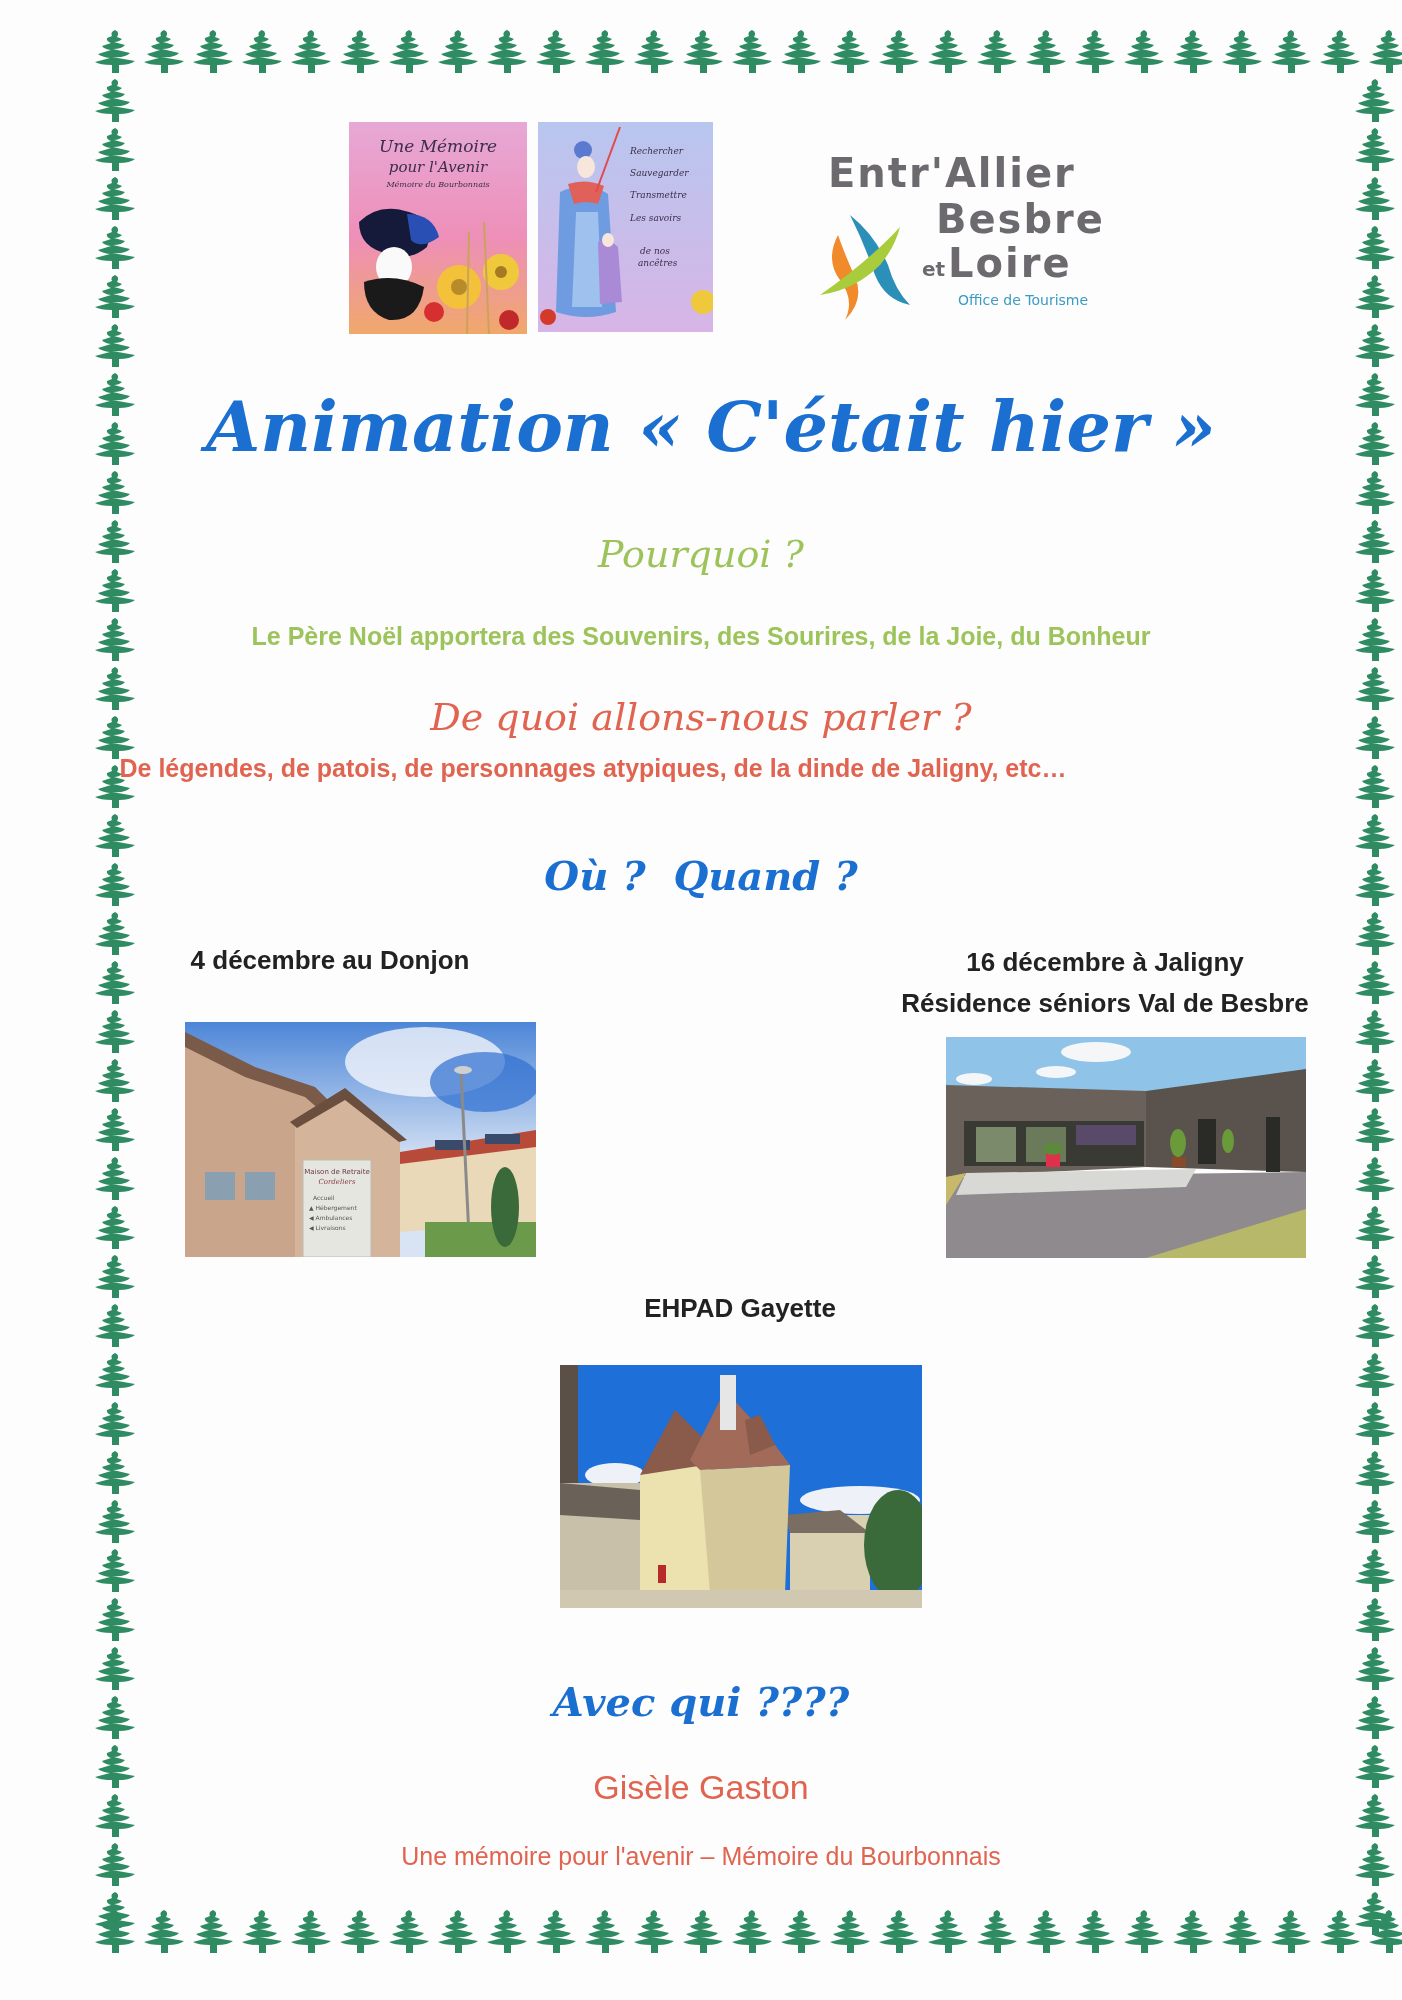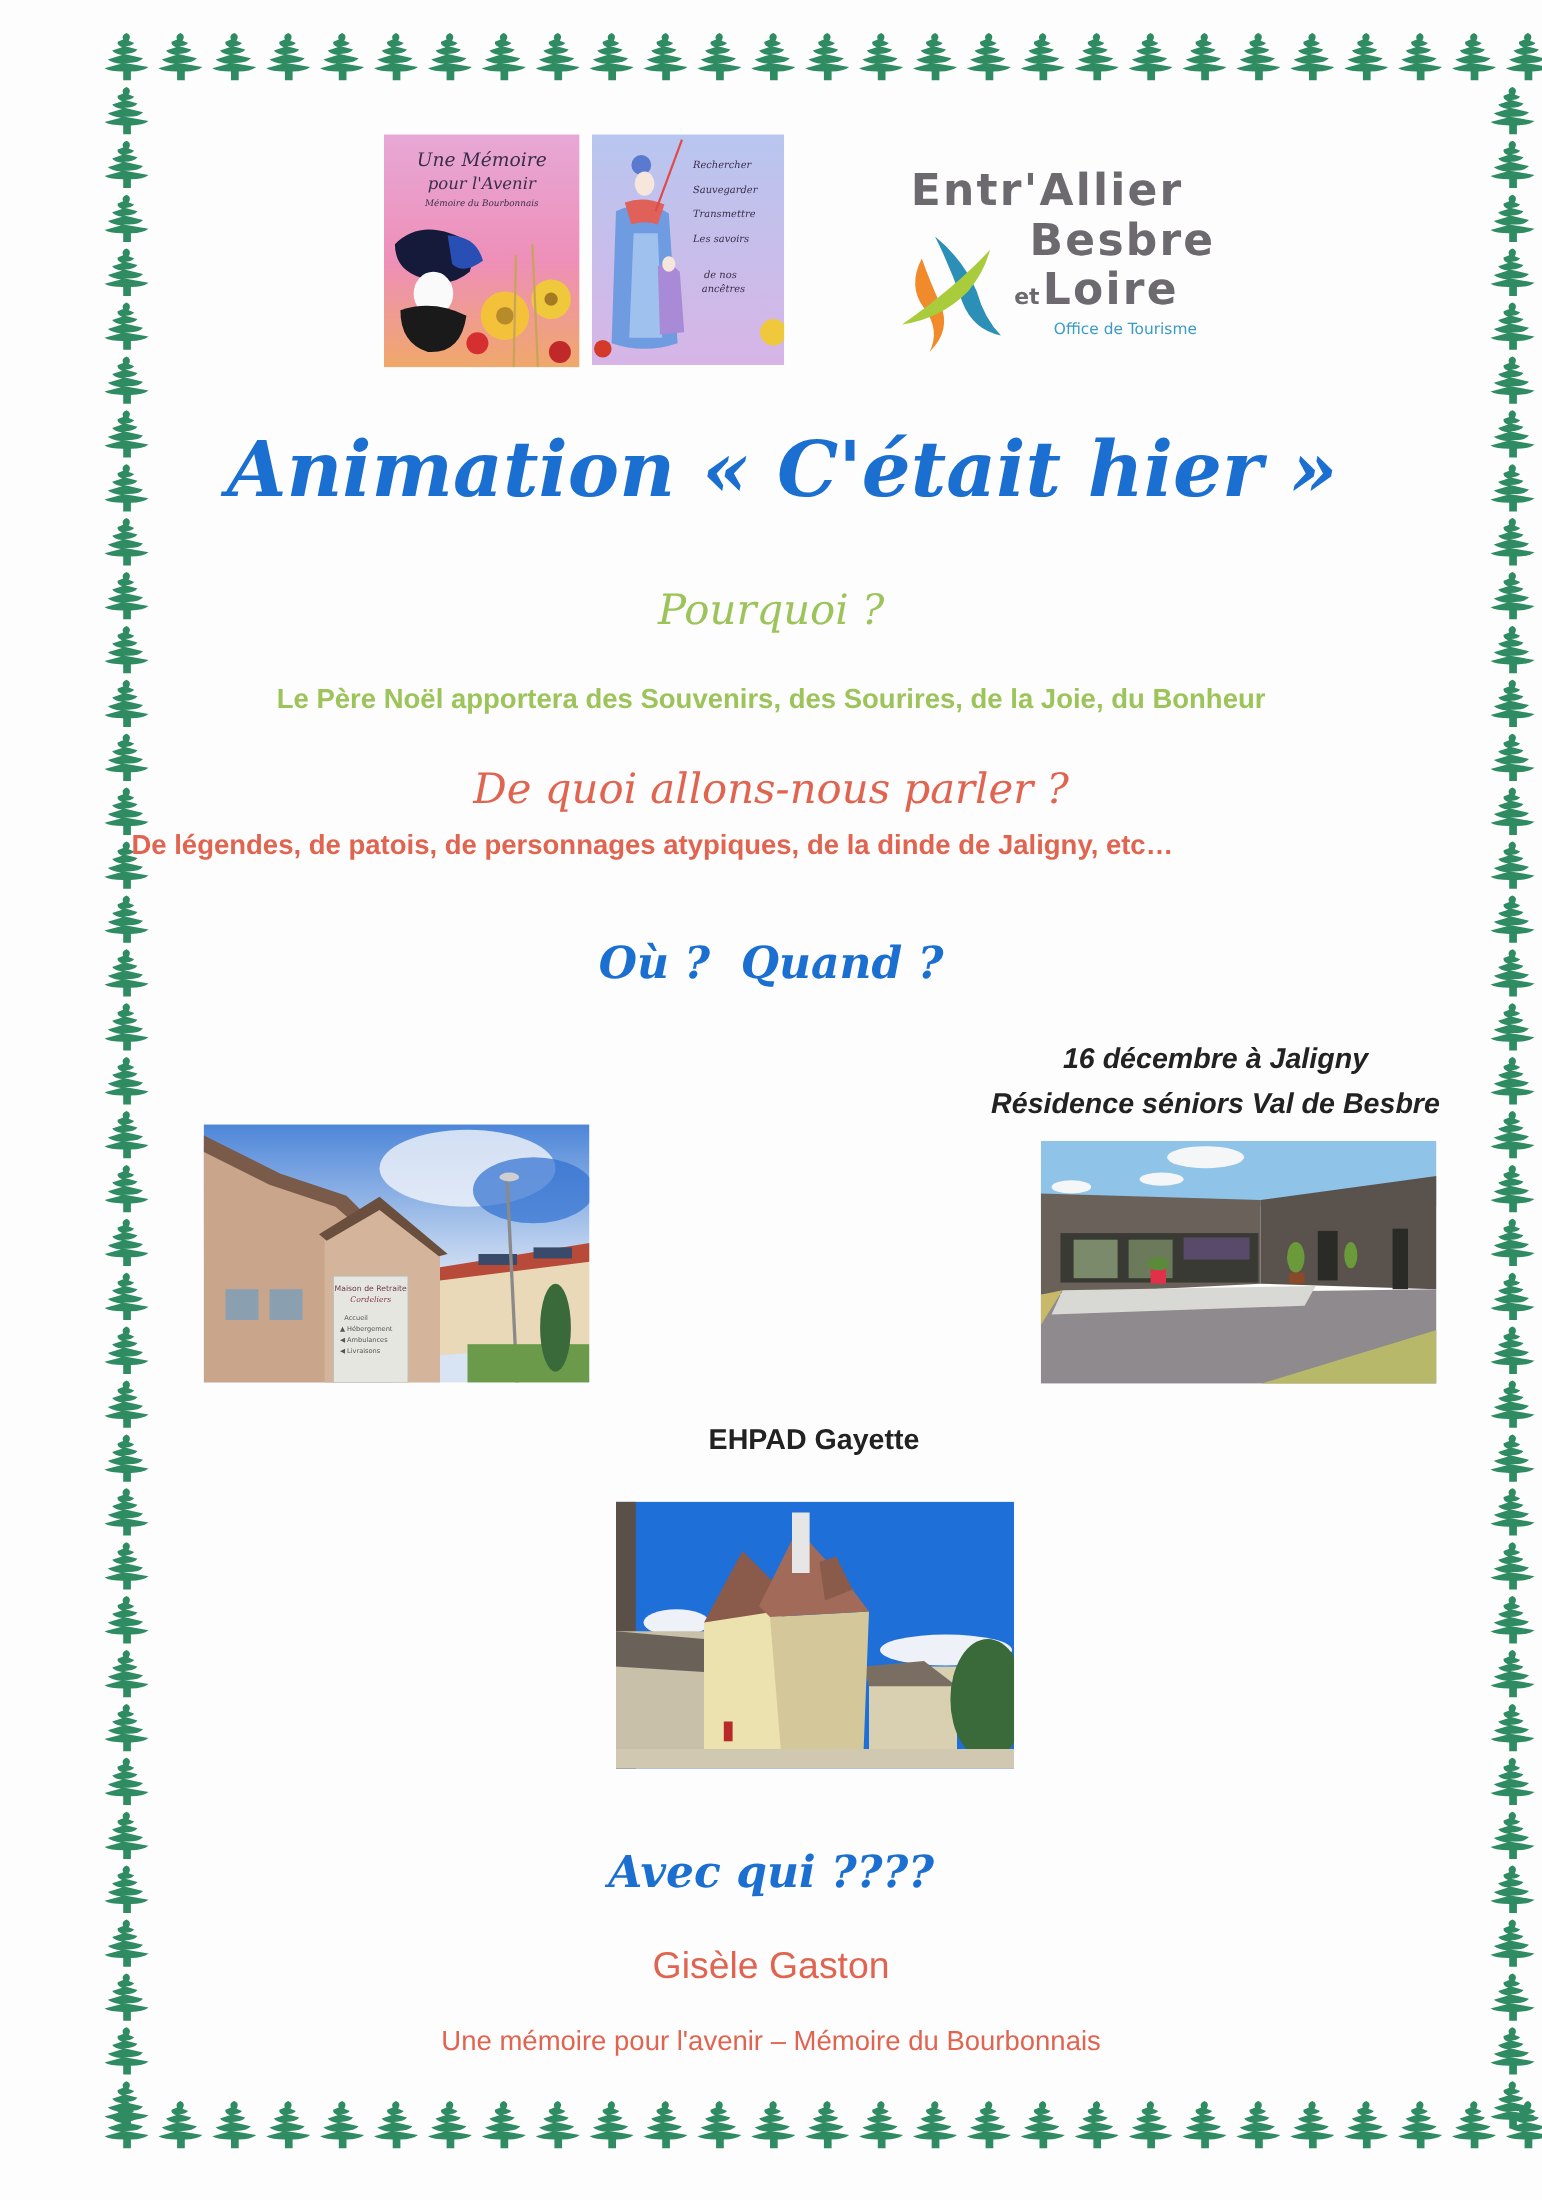--- a/index.html
+++ b/index.html
@@ -762,20 +762,21 @@
 
 <div class="script" style="top:532px; font-size:38px; color:#9cc45a;">Pourquoi ?</div>
 <div class="sans" style="left:0; width:1402px; top:622px; font-size:25px; font-weight:bold; color:#9cc45a;">Le Père Noël apportera des Souvenirs, des Sourires, de la Joie, du Bonheur</div>
 
 <div class="script" style="top:695px; font-size:38px; color:#e0644f;">De quoi allons-nous parler ?</div>
 <div class="sans" style="left:0; width:1186px; top:754px; font-size:25px; font-weight:bold; color:#e0644f;">De légendes, de patois, de personnages atypiques, de la dinde de Jaligny, etc…</div>
 
 <div class="script" style="top:852px; font-size:40px; color:#1a6fd0; font-weight:bold; white-space:pre;">Où ?  Quand ?</div>
 
 <div class="sans" style="left:110px; width:440px; top:940px; font-size:26px; font-weight:bold; color:#222; line-height:41px;">
+  <span class="venue-line">4 décembre au Donjon</span>
 </div>
 <div class="photo" style="left:157px; top:1022px; width:351px; height:235px;margin-left:28px;">
   <svg viewBox="0 0 351 235" preserveAspectRatio="none">
     <defs>
       <linearGradient id="sky1" x1="0" y1="0" x2="0" y2="1">
         <stop offset="0" stop-color="#4d86d8"></stop>
         <stop offset="0.6" stop-color="#d8e4f4"></stop>
       </linearGradient>
     </defs>
     <rect width="351" height="235" fill="url(#sky1)"></rect>
@@ -798,21 +799,21 @@
     <text x="124" y="208" font-size="6" fill="#555" font-family="DejaVu Sans, sans-serif">◀ Livraisons</text>
     <line x1="276" y1="50" x2="285" y2="235" stroke="#8a8a8a" stroke-width="3"></line>
     <ellipse cx="278" cy="48" rx="9" ry="4" fill="#cfcfcf"></ellipse>
     <rect x="240" y="200" width="111" height="35" fill="#6a9a4a"></rect>
     <ellipse cx="320" cy="185" rx="14" ry="40" fill="#3a6a3a"></ellipse>
     <rect x="20" y="150" width="30" height="28" fill="#8aa0b0"></rect>
     <rect x="60" y="150" width="30" height="28" fill="#8aa0b0"></rect>
   </svg>
 </div>
 
-<div class="sans" style="left:860px; width:490px; top:942px; font-size:26px; font-weight:bold; color:#222; line-height:41px;font-style:italic;">
+<div class="sans" style="left:860px; width:490px; top:942px; font-size:26px; font-weight:bold; color:#222; line-height:41px;">
   <span class="venue-line">16 décembre à Jaligny</span>
   <span class="venue-line">Résidence séniors Val de Besbre</span>
 </div>
 <div class="photo" style="left:946px; top:1037px; width:360px; height:221px;">
   <svg viewBox="0 0 360 221" preserveAspectRatio="none">
     <rect width="360" height="60" fill="#8fc4e8"></rect>
     <ellipse cx="150" cy="15" rx="35" ry="10" fill="#f4f6f8"></ellipse>
     <ellipse cx="110" cy="35" rx="20" ry="6" fill="#f4f6f8"></ellipse>
     <ellipse cx="28" cy="42" rx="18" ry="6" fill="#f4f6f8"></ellipse>
     <polygon points="0,48 200,54 200,130 0,140" fill="#6a625a"></polygon>

